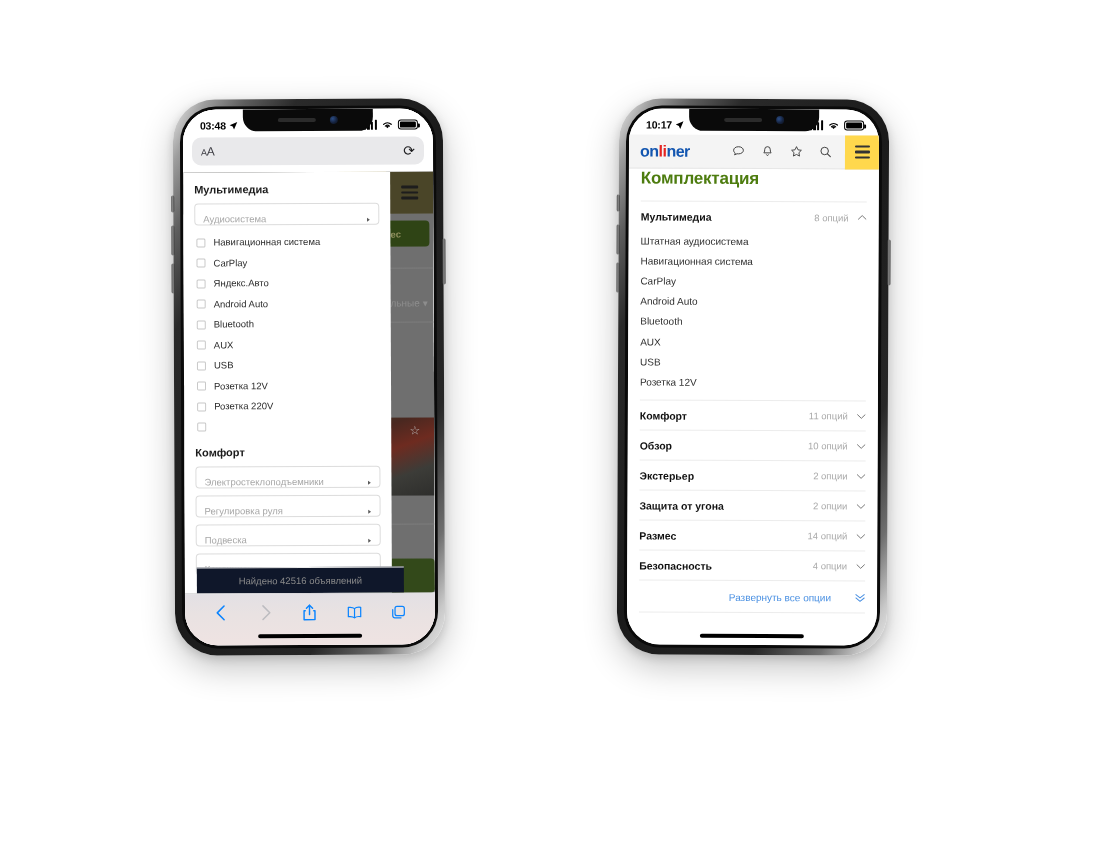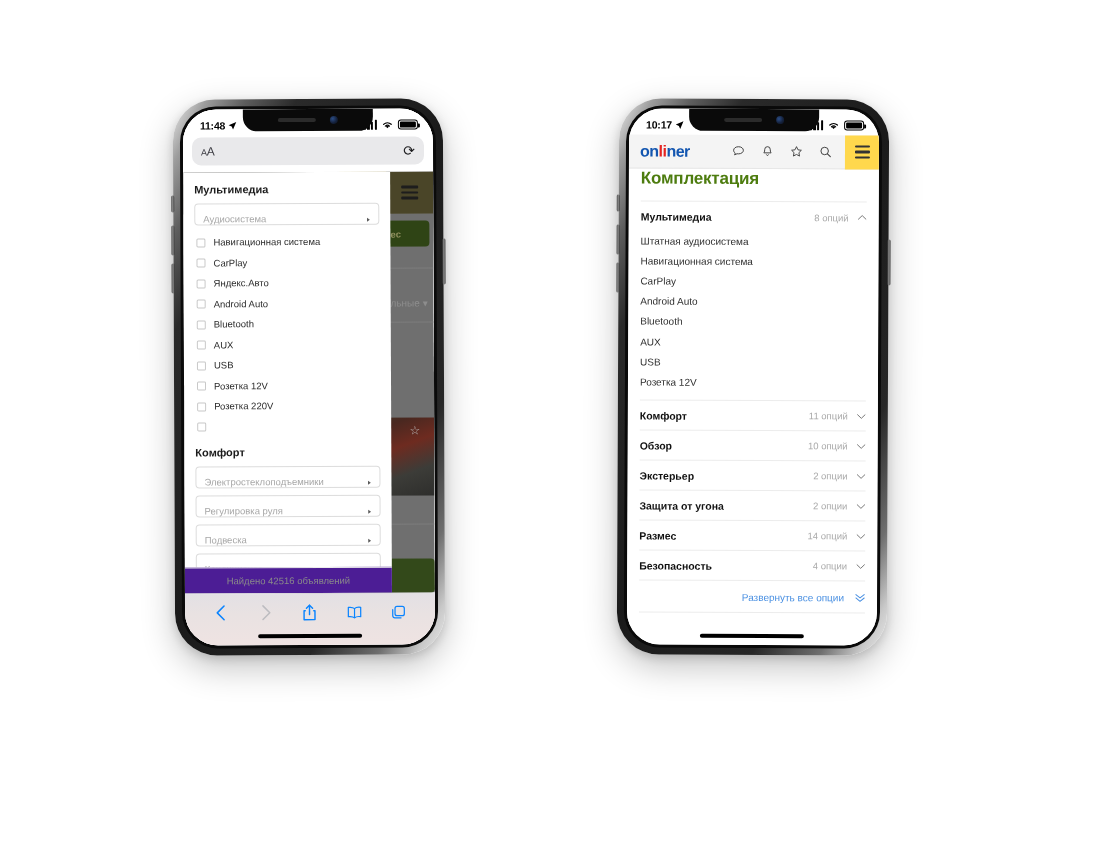--- a/index.html
+++ b/index.html
@@ -119,21 +119,21 @@
     height:22px; border:1px solid #dcdcdc; border-radius:4px; background:#fff;
     display:flex; align-items:flex-end; justify-content:space-between;
     padding: 0 8px; margin-bottom: 7px; font-size:9.5px; color:#a7a7a7;
   }
   .sel .car { font-size:8px; color:#5a5a5a; transform: scaleX(.7); }
   .chk-row { display:flex; align-items:flex-start; gap:8px; padding: 4px 0 4px 2px; }
   .chk { width:9px; height:9px; border:1px solid #c8c8c8; border-radius:1.5px; flex:none; margin-top:1.5px; background:#fff; }
   .chk-lbl { font-size:9.5px; color:#2b2b2b; line-height:1.32; }
 
   .found-bar {
-    position:absolute; left:0; bottom:0; width:207px; height:26px; background:#4c1d95;
+    position:absolute; left:12px; bottom:0; width:207px; height:26px; background:#0f172a;
     display:flex; align-items:center; justify-content:center; z-index:8;
     font-size:9.5px; color:#8a8a8a; border-top:1px solid #ececec;
   }
 
   
   .safari-bottom {
     flex: none; height: 52px;
     background: linear-gradient(180deg,#e3e0e4 0%,#e9e2e2 40%,#efe3e2 100%);
     display:flex; align-items:center; justify-content:space-around;
     padding: 0 14px 14px; border-top:1px solid #d7d5d8;
@@ -162,21 +162,21 @@
 
   .grp-head { display:flex; align-items:center; justify-content:space-between; padding: 9px 0 8px; }
   .grp-name { font-size:10.5px; font-weight:bold; color:#111; }
   .grp-right { display:flex; align-items:center; gap:9px; }
   .grp-count { font-size:9.5px; color:#a9a9a9; }
   .chev { width:9px; height:6px; color:#6f6f6f; }
   .grp-items { padding-bottom: 7px; }
   .grp-item { font-size:10px; color:#2f2f2f; padding: 4.6px 0; }
   .rule { height:1px; background:#ececec; }
 
-  .expand-row { display:flex; align-items:center; justify-content:flex-end; gap:11px; padding: 11px 0 9px; }
+  .expand-row { display:flex; align-items:center; justify-content:flex-end; gap:24px; padding: 11px 0 9px; }
   .expand-lbl { font-size:10px; color:#4a90e2; }
   .dchev { width:10px; height:9px; color:#4a90e2; }
 </style>
 </head>
 <body>
 
 <div class="stage">
 
   <div class="phone left">
     <div class="btn-side b-mute"></div>
@@ -186,21 +186,21 @@
     <div class="bezel">
       <div class="screen">
 
         <div class="notch">
           <div class="speaker"></div>
           <div class="cam"></div>
         </div>
 
         <div class="statusbar">
           <div class="sb-left">
-            <span>11:48</span>
+            <span>03:48</span>
             <svg class="loc" width="9" height="9" viewBox="0 0 10 10">
                 <path d="M9.3.7 .8 4.3l3.4 1.5 1.5 3.4z" fill="#000"></path>
               </svg>
           </div>
           <div class="sb-right">
             <span class="bars">
                 <i></i>
                 <i></i>
                 <i></i>
                 <i></i>

